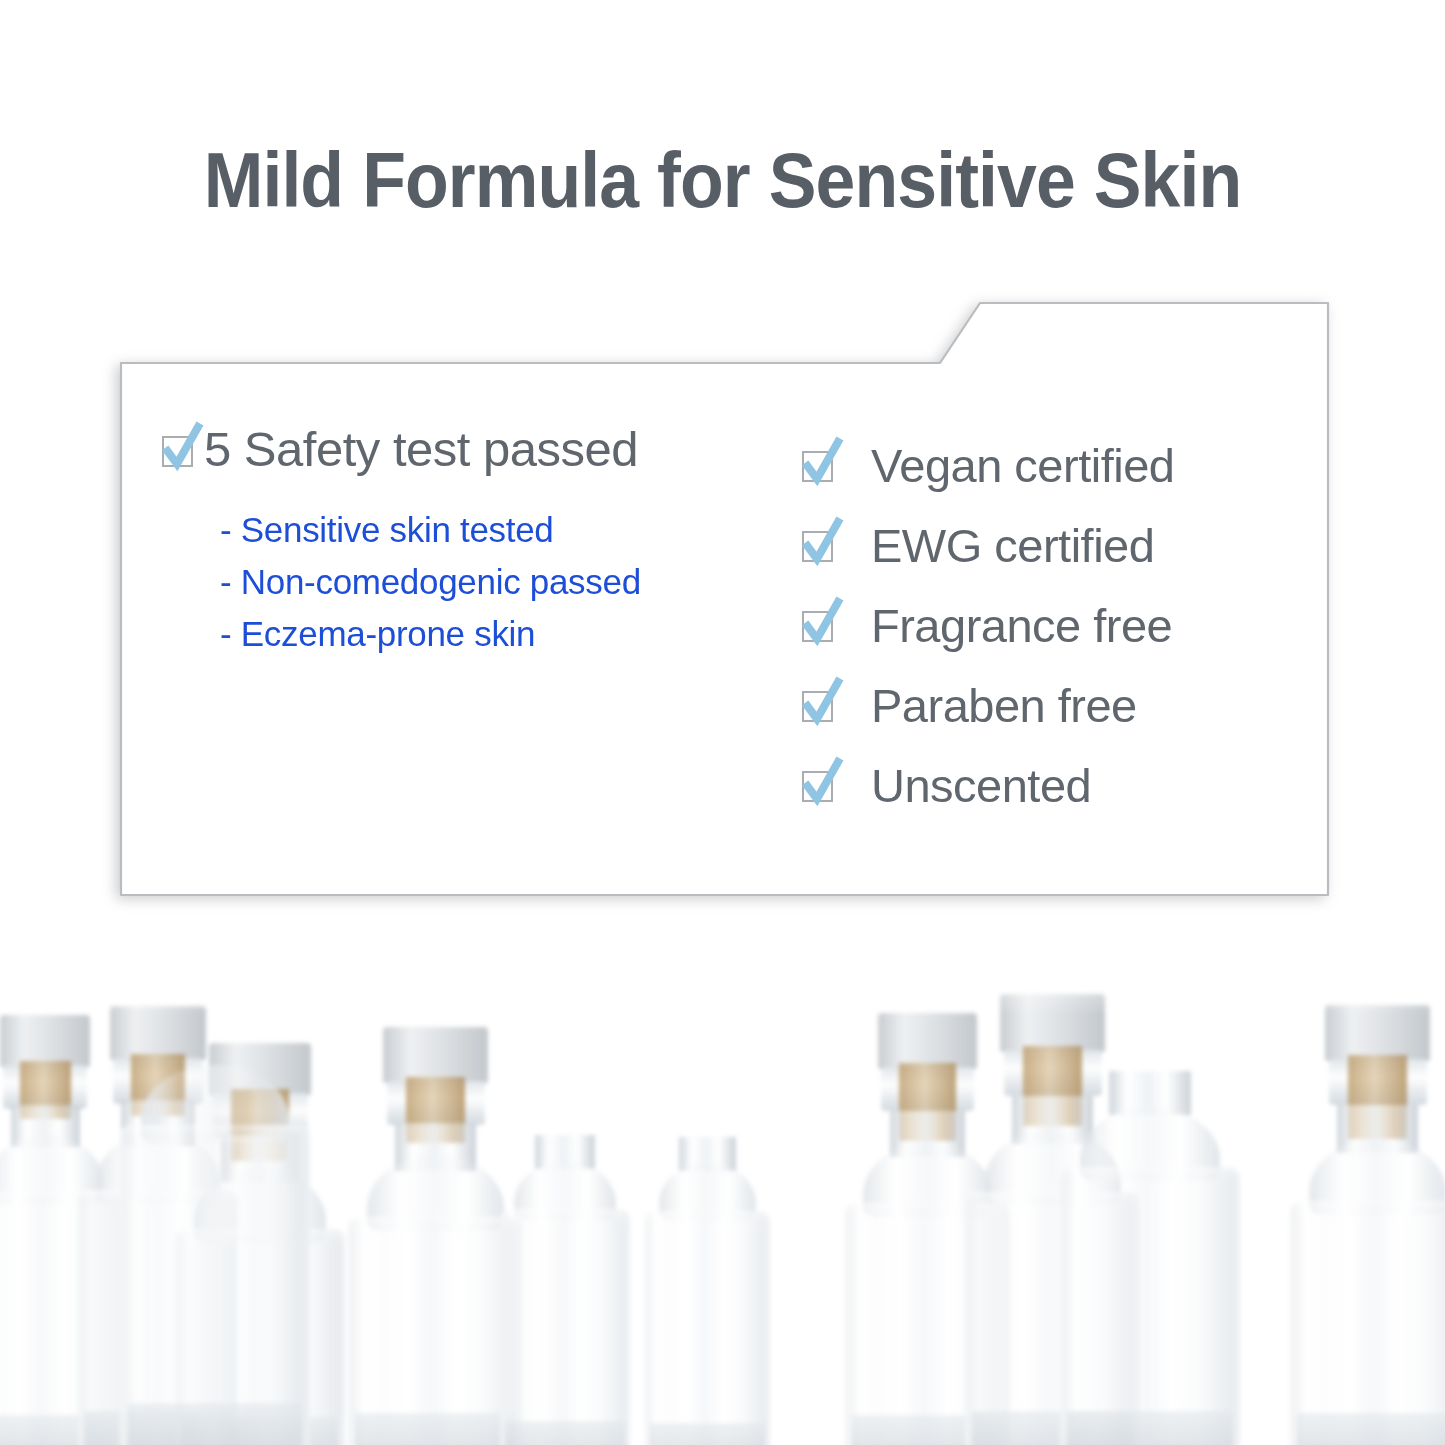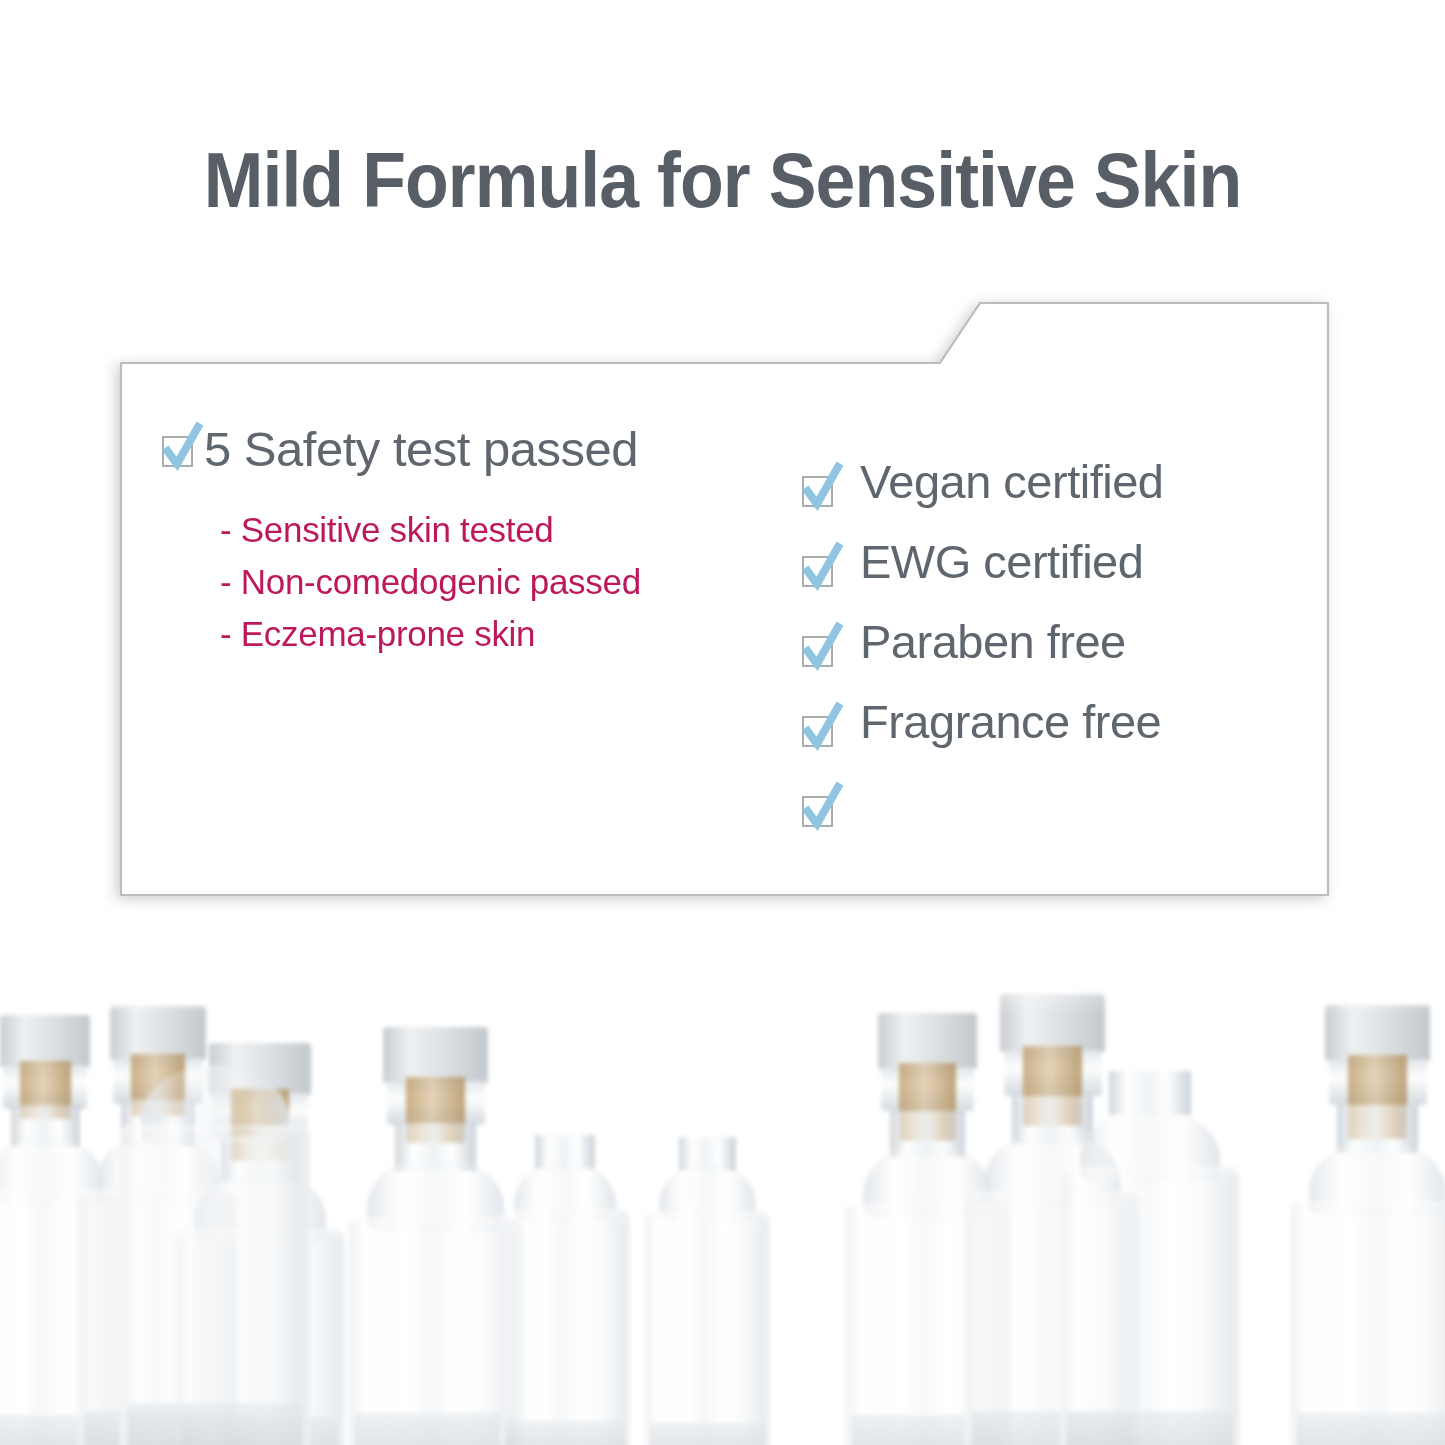--- a/index.html
+++ b/index.html
@@ -106,31 +106,31 @@
     white-space: nowrap;
   }
 
   .sub-list {
     margin: 30px 0 0 0;
     padding: 0 0 0 58px;
     list-style: none;
   }
   .sub-list li {
     font-size: 35px;
-    color: #be185d;
+    color: #1d4ed8;
     line-height: 1.48;
     letter-spacing: -0.3px;
     white-space: nowrap;
   }
 
   
   .claim-row {
     display: flex;
-    align-items: flex-end;
-    gap: 28px;
+    align-items: center;
+    gap: 39px;
     height: 80px;
   }
   .claim-text {
     font-size: 47px;
     color: #5f666e;
     line-height: 1;
     letter-spacing: -0.5px;
     white-space: nowrap;
   }
 
@@ -305,40 +305,41 @@
         <span class="claim-text">EWG certified</span>
       </div>
 
       <div class="claim-row">
         <span class="cbx">
           <svg viewBox="0 0 44 46" aria-hidden="true">
             <rect x="5" y="15" width="29" height="29" fill="none" stroke="#a9adb2" stroke-width="2"></rect>
             <path d="M9.5 29 L19 42 L40 5" fill="none" stroke="#8fc4e3" stroke-width="8" stroke-linecap="square" stroke-linejoin="miter"></path>
           </svg>
         </span>
+        <span class="claim-text">Fragrance free</span>
+      </div>
+
+      <div class="claim-row">
+        <span class="cbx">
+          <svg viewBox="0 0 44 46" aria-hidden="true">
+            <rect x="5" y="15" width="29" height="29" fill="none" stroke="#a9adb2" stroke-width="2"></rect>
+            <path d="M9.5 29 L19 42 L40 5" fill="none" stroke="#8fc4e3" stroke-width="8" stroke-linecap="square" stroke-linejoin="miter"></path>
+          </svg>
+        </span>
         <span class="claim-text">Paraben free</span>
       </div>
 
       <div class="claim-row">
         <span class="cbx">
           <svg viewBox="0 0 44 46" aria-hidden="true">
             <rect x="5" y="15" width="29" height="29" fill="none" stroke="#a9adb2" stroke-width="2"></rect>
             <path d="M9.5 29 L19 42 L40 5" fill="none" stroke="#8fc4e3" stroke-width="8" stroke-linecap="square" stroke-linejoin="miter"></path>
           </svg>
         </span>
-        <span class="claim-text">Fragrance free</span>
-      </div>
-
-      <div class="claim-row">
-        <span class="cbx">
-          <svg viewBox="0 0 44 46" aria-hidden="true">
-            <rect x="5" y="15" width="29" height="29" fill="none" stroke="#a9adb2" stroke-width="2"></rect>
-            <path d="M9.5 29 L19 42 L40 5" fill="none" stroke="#8fc4e3" stroke-width="8" stroke-linecap="square" stroke-linejoin="miter"></path>
-          </svg>
-        </span>
+        <span class="claim-text">Unscented</span>
       </div>
 
     </div>
   </div>
 </div>
 
 <div class="photo">
   <div class="photo-inner">
 
     <div class="vial" style="left:-30px; width:150px; height:480px;">

